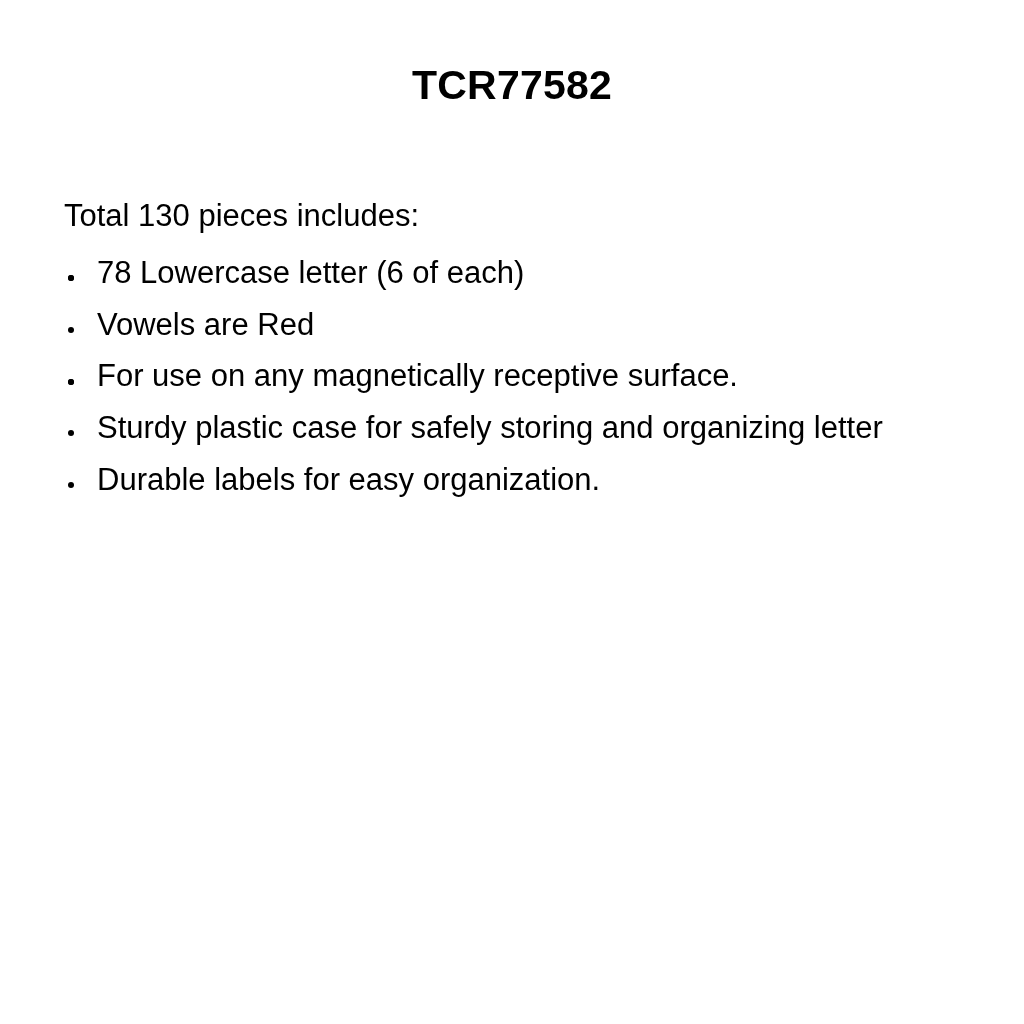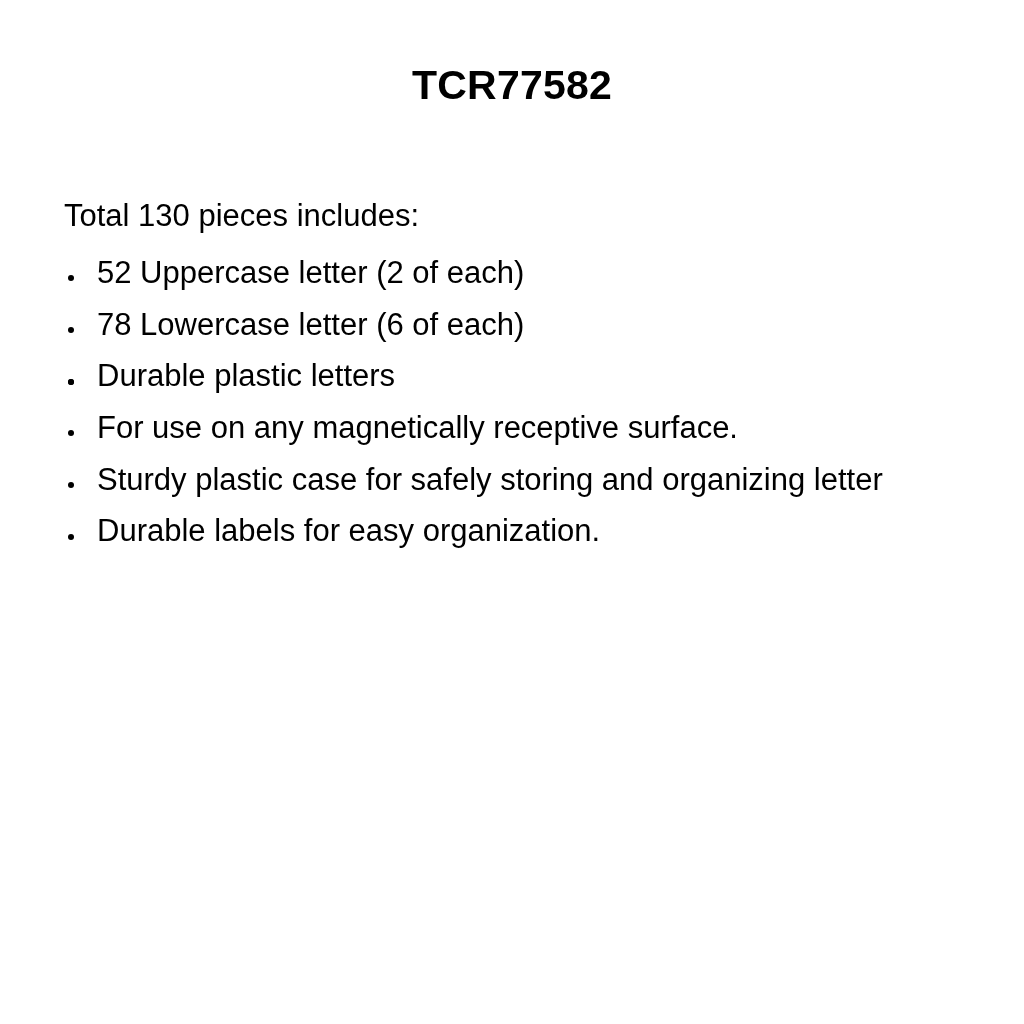--- a/index.html
+++ b/index.html
@@ -74,32 +74,31 @@
 
   <div class="title">TCR77582</div>
 
   <div class="content">
 
     <div class="lead">Total 130 pieces includes:</div>
 
     <ul class="bullets">
       <li>
         <span class="dot"></span>
-        <span>52 Uppercase letter (2 of each)</span>
       </li>
       <li>
         <span class="dot"></span>
         <span>78 Lowercase letter (6 of each)</span>
       </li>
       <li>
         <span class="dot"></span>
+        <span>Vowels are Red</span>
       </li>
       <li>
         <span class="dot"></span>
-        <span>Durable plastic letters</span>
       </li>
       <li>
         <span class="dot"></span>
         <span>For use on any magnetically receptive surface.</span>
       </li>
       <li>
         <span class="dot"></span>
         <span>Sturdy plastic case for safely storing and organizing letter</span>
       </li>
       <li>

